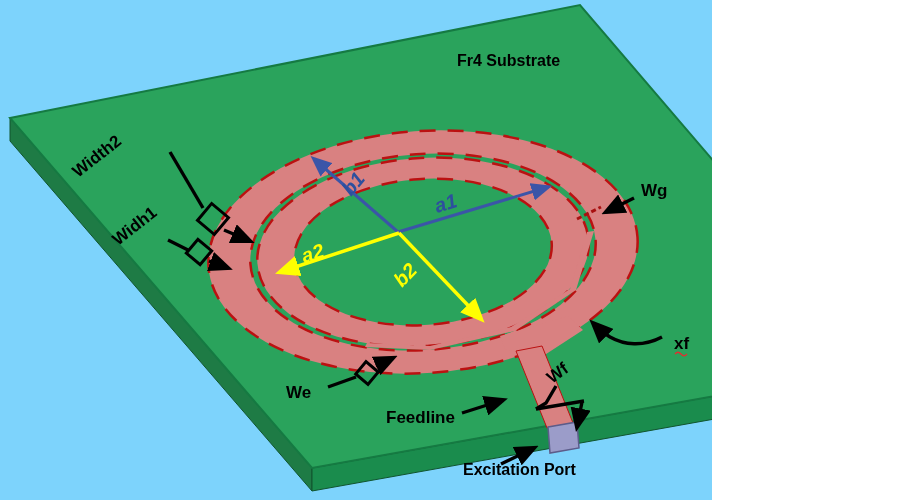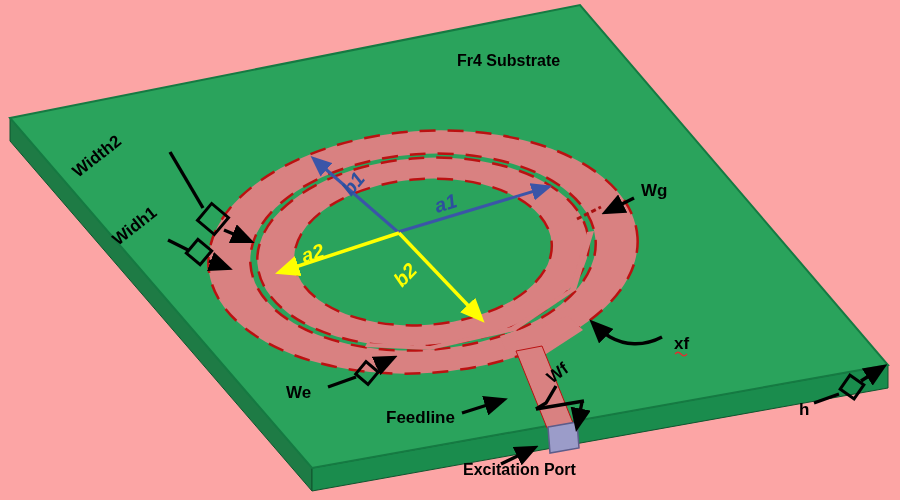--- a/index.html
+++ b/index.html
@@ -1,16 +1,16 @@
 <!DOCTYPE html>
 <html><head>
 <meta charset="utf-8">
 <style>
   html,body{margin:0;padding:0;background:#ffffff;}
-  .stage{position:relative;width:900px;height:500px;background:#fca5a5;overflow:hidden;
+  .stage{position:relative;width:712px;height:500px;background:#7dd3fc;overflow:hidden;
          font-family:"Liberation Sans", sans-serif;}
   svg{display:block;}
   text{font-family:"Liberation Sans", sans-serif;}
   .lbl{font-size:17px;font-weight:600;fill:#000;}
   .lbl-bold{font-size:16px;font-weight:700;fill:#000;}
   .dim-blue{font-size:20px;font-weight:700;font-style:italic;}
   .dim-yellow{font-size:20px;font-weight:700;font-style:italic;}
 </style>
 </head>
 <body>

